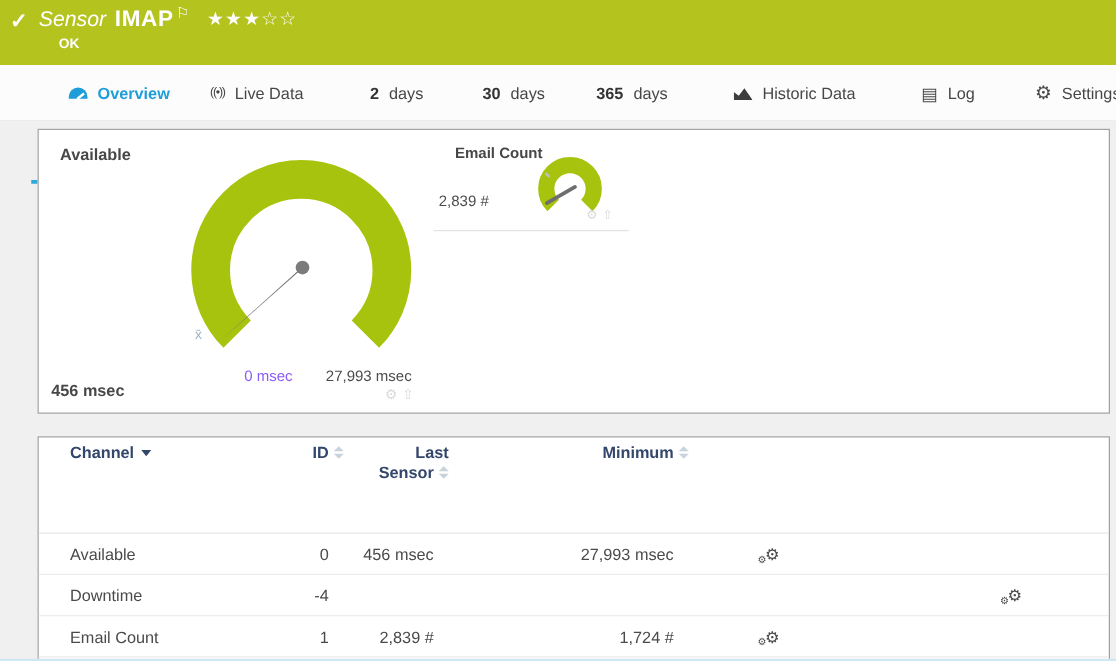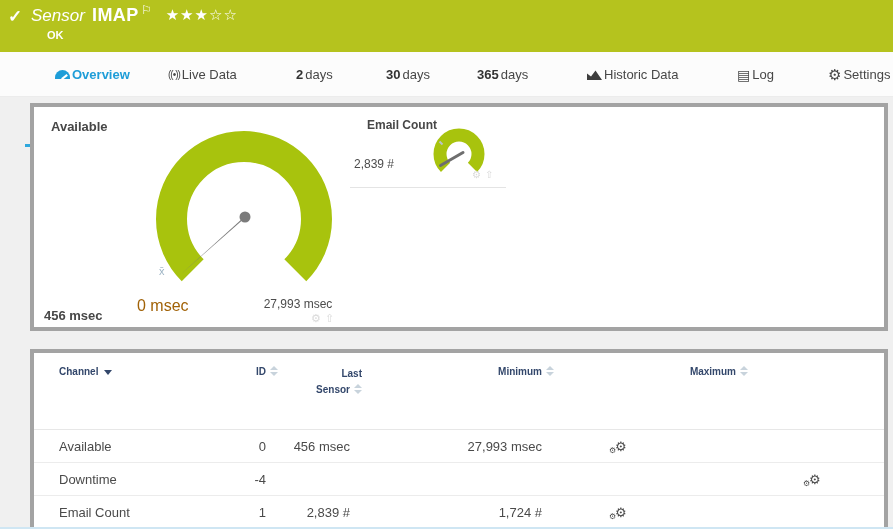--- a/index.html
+++ b/index.html
@@ -15,58 +15,58 @@
   .check-icon { position:absolute; left:8px; top:6px; font-size:17px; font-weight:bold; color:#fff; }
   .title-row { position:absolute; left:31px; top:5px; display:flex; align-items:baseline;justify-content:center; }
   .sensor-kind { font-style:italic; font-size:17px; color:#fff; }
   .sensor-name { font-weight:bold; font-size:18px; color:#fff; margin-left:7px; letter-spacing:.5px; }
   .flag-icon { font-size:12px; color:#fff; margin-left:2px; position:relative; top:-7px; }
   .stars { margin-left:14px; font-size:15px; color:#fff; letter-spacing:1px; position:relative; top:-1px; }
   .status-ok { position:absolute; left:47px; top:29px; font-size:11px; font-weight:bold; color:#fff; }
 
   
   .tabbar { position:absolute; left:0; top:52px; width:893px; height:45px; background:#fcfcfc; border-bottom:1px solid #ececec; }
-  .tab { position:absolute; top:15px; display:flex; align-items:center; gap:2px; font-size:13px; color:#474747; cursor:pointer; text-decoration:none; }
+  .tab { position:absolute; top:15px; display:flex; align-items:center; gap:8px; font-size:13px; color:#474747; cursor:pointer; text-decoration:none; }
   .t0 { left:55px; } .t1 { left:168px; } .t2 { left:296px; } .t3 { left:386px; }
   .t4 { left:477px; } .t5 { left:587px; } .t6 { left:737px; } .t7 { left:828px; }
   .tab .tnum { font-weight:bold; color:#333; }
   .t0 .tlabel { color:#1e9dd8; font-weight:bold; }
   .active-underline { position:absolute; left:25px; top:92px; width:123px; height:3px; background:#2fa8dd; }
   .gauge-ico { position:relative; width:15px; height:9px; border-radius:15px 15px 0 0; background:#1e9dd8; display:inline-block; }
   .gauge-ico::after { content:""; position:absolute; width:7px; height:2px; background:#fff; right:2px; bottom:1px; transform:rotate(-38deg); }
   .live-ico { font-size:10px; color:#474747; letter-spacing:-1px; }
   .hist-ico svg { display:block; }
   .glyph-ico { font-size:15px; color:#474747; line-height:1; }
   .log-ico { font-size:14px; }
 
   
-  .panel { position:absolute; background:#fff; border:4px solid #a3a3a3; }
+  .panel { position:absolute; background:#fff; border:1px solid #a3a3a3; }
   .gauge-panel { left:30px; top:103px; width:858px; height:228px; }
   .table-panel { left:30px; top:349px; width:858px; height:190px; }
 
   
   .gauge-svg { position:absolute; left:0; top:0; pointer-events:none; }
   .arc { fill:none; stroke:#a8c30d; stroke-width:31; }
   .arc-s { fill:none; stroke:#a8c30d; stroke-width:13; }
   .g-title { position:absolute; left:17px; top:12px; font-size:13px; font-weight:bold; color:#474747; }
   .avg-marker { position:absolute; left:125px; top:158px; font-size:11px; color:#9db4c4; }
-  .min-label { position:absolute; left:103px; top:190px; width:100px; text-align:left; font-size:16px; color:#a16207; }
+  .min-label { position:absolute; left:103px; top:190px; width:100px; text-align:right; font-size:12px; color:#8b5cf6; }
   .max-label { position:absolute; left:209px; top:190px; width:110px; text-align:center; font-size:12px; color:#4c4c4c; }
   .g-value { position:absolute; left:10px; top:201px; font-size:13px; font-weight:bold; color:#474747; }
   .hover-icons { position:absolute; display:flex; gap:4px; font-size:11px; color:#dadada; }
   .hov-big { left:277px; top:205px; }
   .hov-small { left:438px; top:62px; font-size:10px; }
   .ec-title { position:absolute; left:333px; top:11px; font-size:12px; font-weight:bold; color:#474747; }
   .ec-value { position:absolute; left:320px; top:50px; font-size:12px; color:#4c4c4c; }
   .ec-sep { position:absolute; left:316px; top:80px; width:156px; border-bottom:1px solid #e4e4e4; }
 
   
   .grid-cols { display:grid; grid-template-columns:184px 60px 84px 192px 194px 1fr; }
-  .thead { padding-top:13px; height:77px; border-bottom:1px solid #e7e7e7;
-           font-size:10px; font-weight:bold; color:#33476b; align-items:start; }
+  .thead { padding-top:4px; height:77px; border-bottom:1px solid #e7e7e7;
+           font-size:13px; font-weight:bold; color:#33476b; align-items:start; }
   .thead .hc { cursor:pointer; }
   .hc-left { padding-left:25px; text-align:left; }
   .hc-right { text-align:right; }
   .hline { line-height:16px; text-align:right; }
   .trow { height:33px; align-items:center; border-bottom:1px solid #ececec; font-size:13px; color:#4a4a4a; }
   .c-left { padding-left:25px; text-align:left; }
   .c-right { text-align:right; padding-right:12px; }
   .c-icon { padding-left:56px; }
 
   .sort { display:inline-flex; flex-direction:column; gap:2px; margin-left:4px; vertical-align:middle; position:relative; top:-1px; }
@@ -176,23 +176,20 @@
       <div class="hc hc-right">
         <span>ID</span><span class="sort"></span>
       </div>
       <div class="hc hc-right">
         <div class="hline">Last</div>
         <div class="hline"><span>Sensor</span><span class="sort"></span></div>
       </div>
       <div class="hc hc-right">
         <span>Minimum</span><span class="sort"></span>
       </div>
-      <div class="hc hc-right">
-        <span>Maximum</span><span class="sort"></span>
-      </div>
       <div class="hc"></div>
     </div>
 
     <div class="grid-cols trow">
       <div class="c-left">Available</div>
       <div class="c-right">0</div>
       <div class="c-right">456 msec</div>
       <div class="c-right">27,993 msec</div>
       <div class="c-icon"><span class="gearpair"><span class="gear-big">⚙</span><span class="gear-sm">⚙</span></span></div>
     </div>

